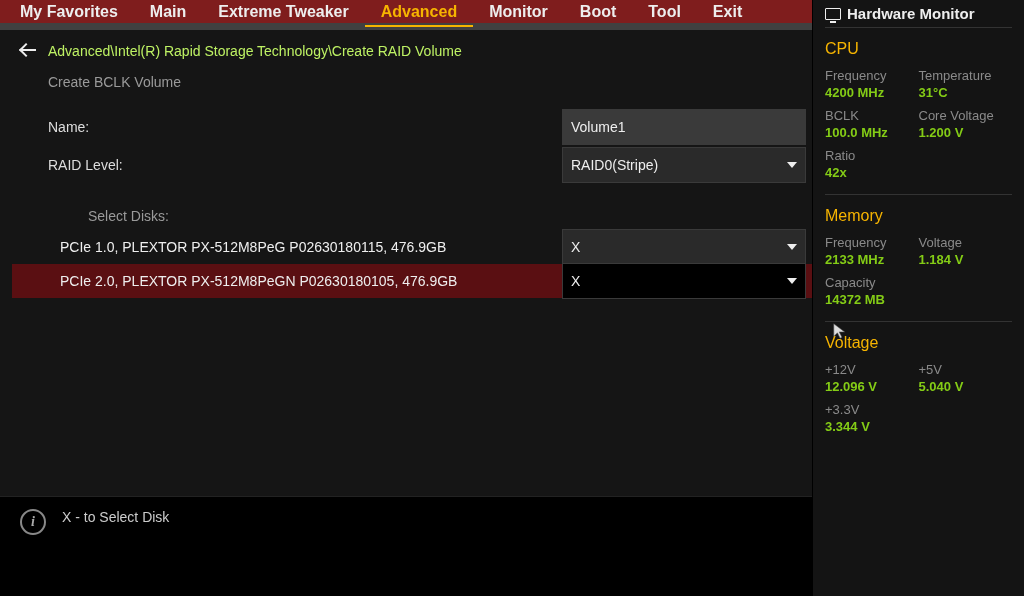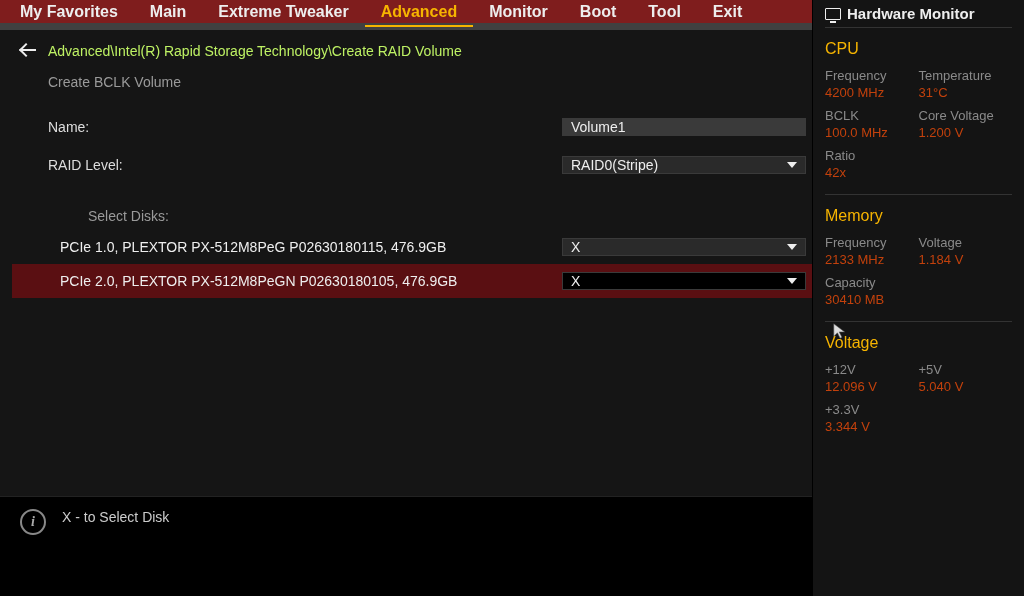--- a/index.html
+++ b/index.html
@@ -57,21 +57,21 @@
   }
   .side-section-title {
     color:#f6b400;
     font-size:16px;
     margin-top:12px;
     margin-bottom:6px;
   }
   .side-row { display:flex; }
   .side-col { flex:1; padding:4px 0; }
   .side-label { font-size:13px; color:#8a8a8a; }
-  .side-val { font-size:13px; color:#c2410c; margin-top:2px; }
+  .side-val { font-size:13px; color:#84cc16; margin-top:2px;font-weight:bold; }
   .side-divider { border-top:1px solid #333; margin:10px 0 2px; }
 
   .breadcrumb-row {
     display:flex; align-items:center;
     padding: 12px 20px 4px 20px;
     gap:10px;
     color:#bef264; font-size:14px;
   }
   .back-arrow {
     width:18px; height:18px;
@@ -98,21 +98,21 @@
   .form {
     padding: 0 30px 0 48px;
   }
   .form-row {
     display:flex; align-items:center;
     height:38px;
   }
   .form-label { flex:1; color:#ddd; }
   .ctrl {
     width:244px;
-    height:18px;
+    height:36px;
     border:1px solid #3a3a3a;
     background:#2a2a2a;
     color:#eee;
     display:flex; align-items:center;
     padding:0 8px;
     font-size:14px;
     position:relative;
   }
   .ctrl.selected { background:#000; border-color:#3a3a3a; }
   .ctrl.readonly { background:#3a3a3a; }
@@ -276,21 +276,21 @@
       <div class="side-val">2133 MHz</div>
     </div>
     <div class="side-col">
       <div class="side-label">Voltage</div>
       <div class="side-val">1.184 V</div>
     </div>
   </div>
   <div class="side-row">
     <div class="side-col">
       <div class="side-label">Capacity</div>
-      <div class="side-val">30410 MB</div>
+      <div class="side-val">14372 MB</div>
     </div>
     <div class="side-col"></div>
   </div>
   <div class="side-divider"></div>
 
   <div class="side-section-title">Voltage</div>
   <div class="side-row">
     <div class="side-col">
       <div class="side-label">+12V</div>
       <div class="side-val">12.096 V</div>

